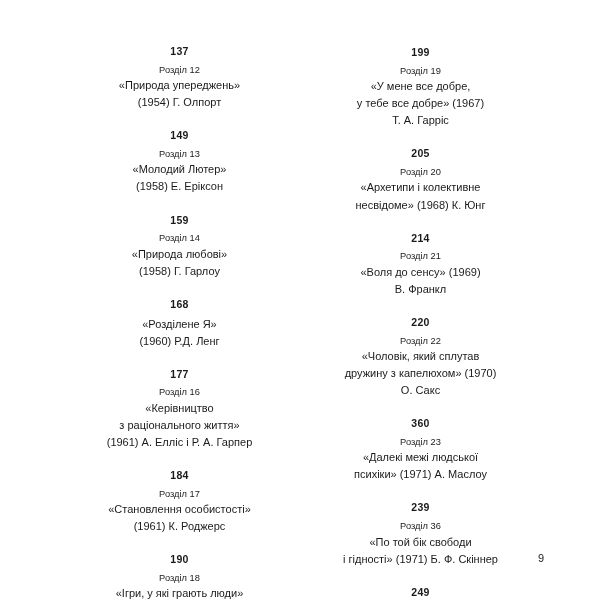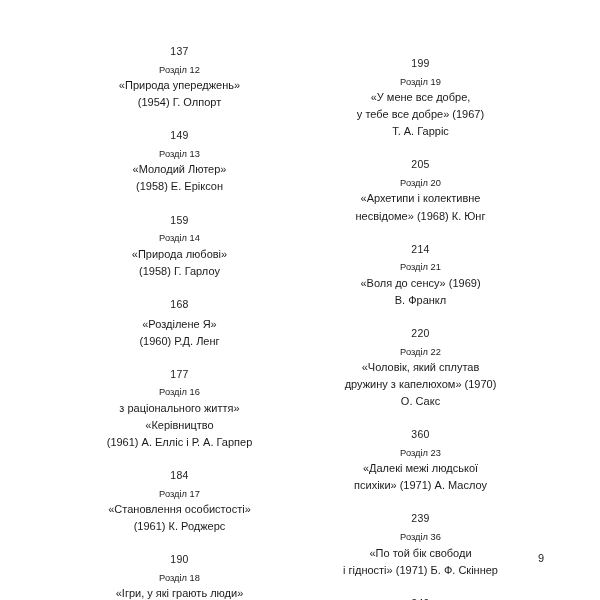--- a/index.html
+++ b/index.html
@@ -31,42 +31,42 @@
     width: 215px;
     display: flex;
     flex-direction: column;
   }
   .entry {
     text-align: center;
     margin-bottom: 17px;
   }
   .entry .page-num {
     font-size: 10.5px;
-    font-weight: normal;
+    font-weight: bold;
     letter-spacing: 0.3px;
     line-height: 1.5;
     margin-bottom: 3px;
   }
   .entry .chapter {
     font-size: 9.3px;
     line-height: 1.55;
   }
   .entry .title-line {
     font-size: 11px;
     line-height: 1.55;
   }
   .folio {
     position: absolute;
     right: 56px;
     bottom: 36px;
     font-size: 11px;
     color: #1a1a1a;
   }
   .col-left .entry:first-child { margin-top: 0; }
-  .col-right .entry:first-child { margin-top: 12px; }
+  .col-right .entry:first-child { margin-top: 1px; }
 </style>
 </head>
 <body>
 
 <div class="page">
   <div class="columns">
     <div class="column col-left">
         <div class="entry">
           <div class="page-num">137</div>
           <div class="chapter">Розділ 12</div>
@@ -86,22 +86,22 @@
           <div class="title-line">(1958) Г. Гарлоу</div>
         </div>
         <div class="entry">
           <div class="page-num">168</div>
           <div class="title-line">«Розділене Я»</div>
           <div class="title-line">(1960) Р.Д. Ленг</div>
         </div>
         <div class="entry">
           <div class="page-num">177</div>
           <div class="chapter">Розділ 16</div>
+          <div class="title-line">«Керівництво</div>
           <div class="title-line">з раціонального життя»</div>
-          <div class="title-line">«Керівництво</div>
           <div class="title-line">(1961) А. Елліс і Р. А. Гарпер</div>
         </div>
         <div class="entry">
           <div class="page-num">184</div>
           <div class="chapter">Розділ 17</div>
           <div class="title-line">«Становлення особистості»</div>
           <div class="title-line">(1961) К. Роджерс</div>
         </div>
         <div class="entry">
           <div class="page-num">190</div>

